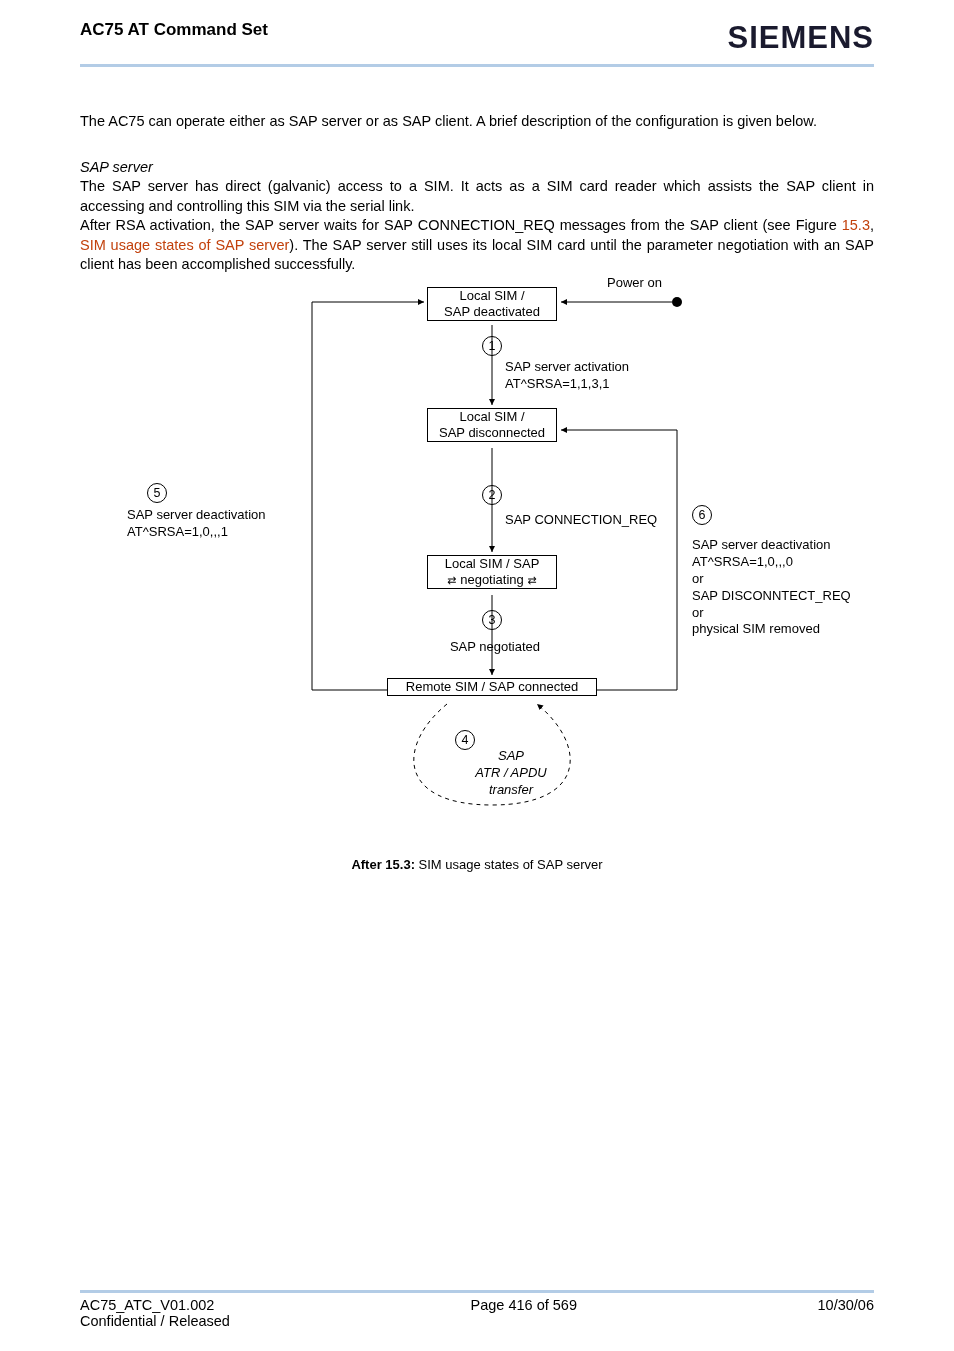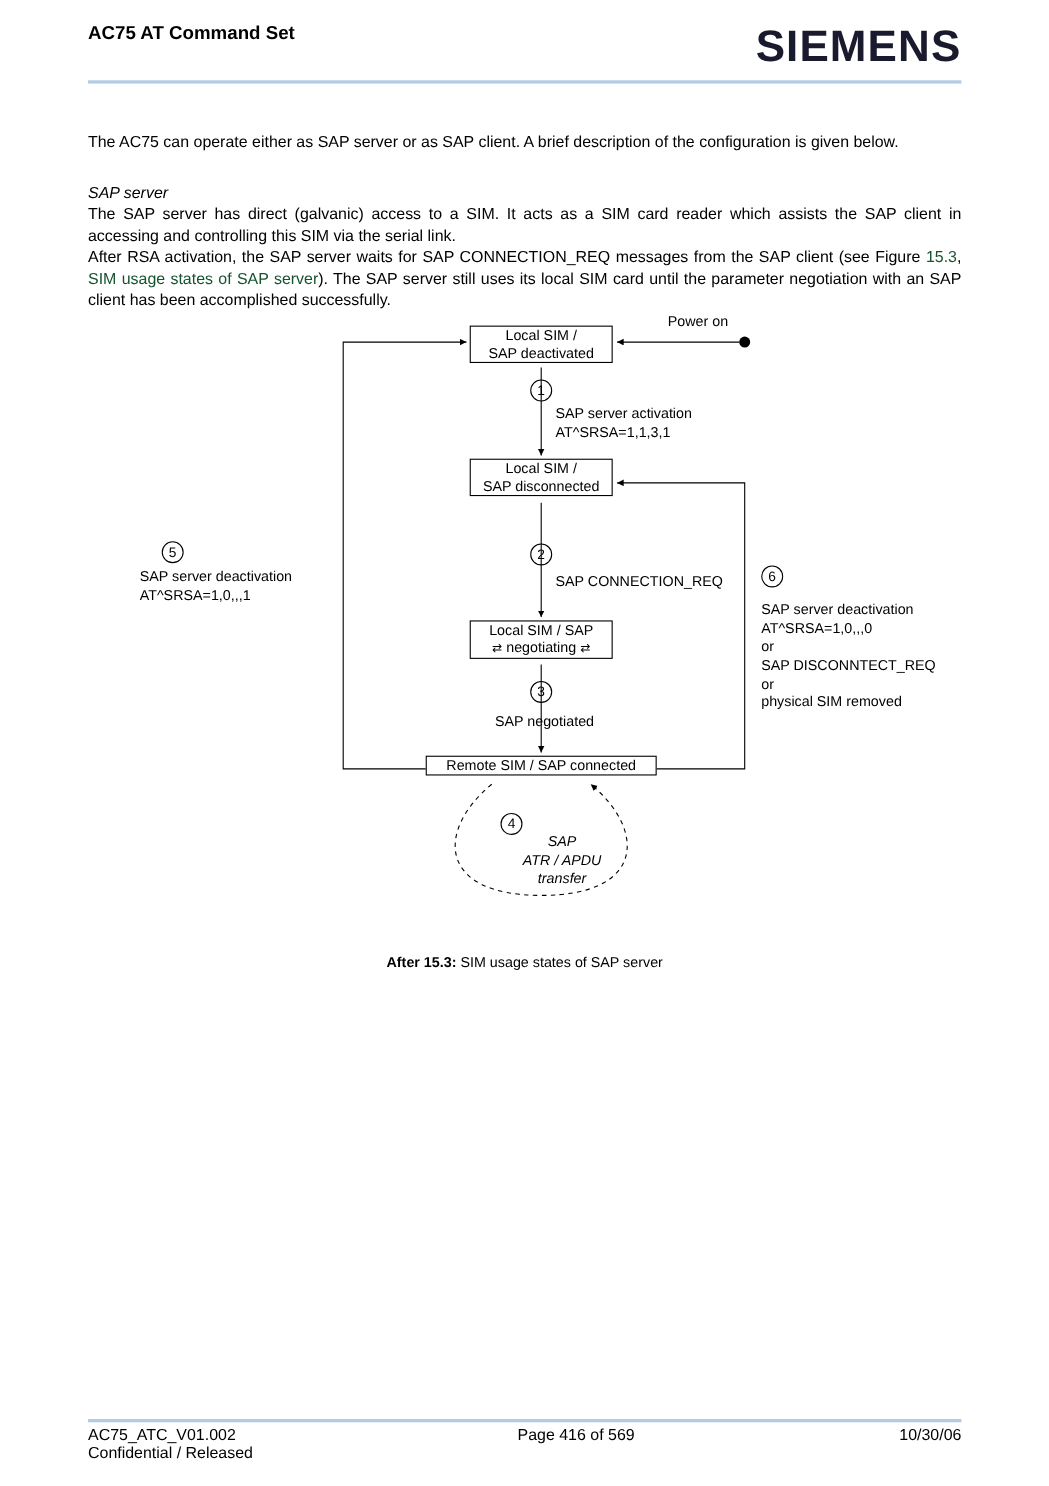--- a/index.html
+++ b/index.html
@@ -19,42 +19,42 @@
       justify-content: space-between;
       align-items: flex-start;
       margin-bottom: 8px;
     }
     .doc-title {
       font-weight: bold;
       font-size: 17px;
     }
     .brand {
       font-weight: 900;
-      font-size: 40px;
+      font-size: 31px;
       letter-spacing: 1px;
       color: #1a1a2e;
       font-family: Arial, sans-serif;
     }
     .header-rule {
       border: none;
       border-top: 3px solid #b3cce6;
       margin-bottom: 45px;
     }
     .body-text {
       font-size: 14.5px;
       line-height: 1.35;
       text-align: justify;
     }
     .para { margin-bottom: 16px; }
     .section-label {
       font-style: italic;
       font-size: 14.5px;
       margin-top: 26px;
     }
-    .link { color: #14532d; }
+    .link { color: #c2410c; }
     .figure-wrap {
       text-align: center;
     }
     .diagram {
       display: inline-block;
       position: relative;
       width: 740px;
       height: 560px;
       font-size: 13px;
     }

